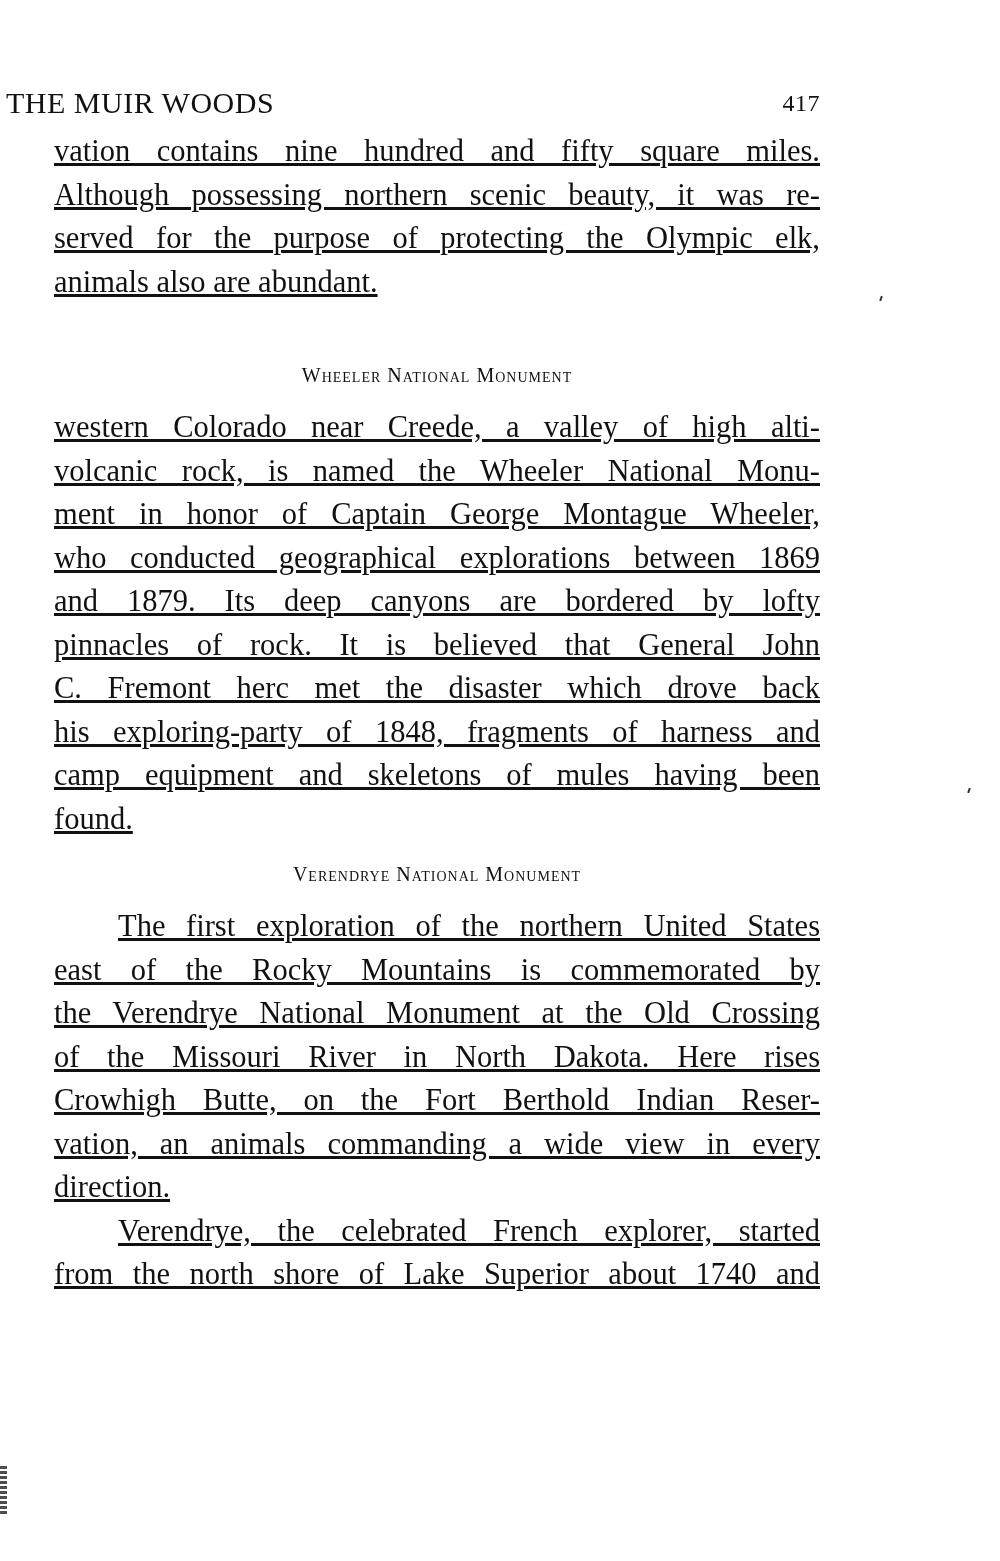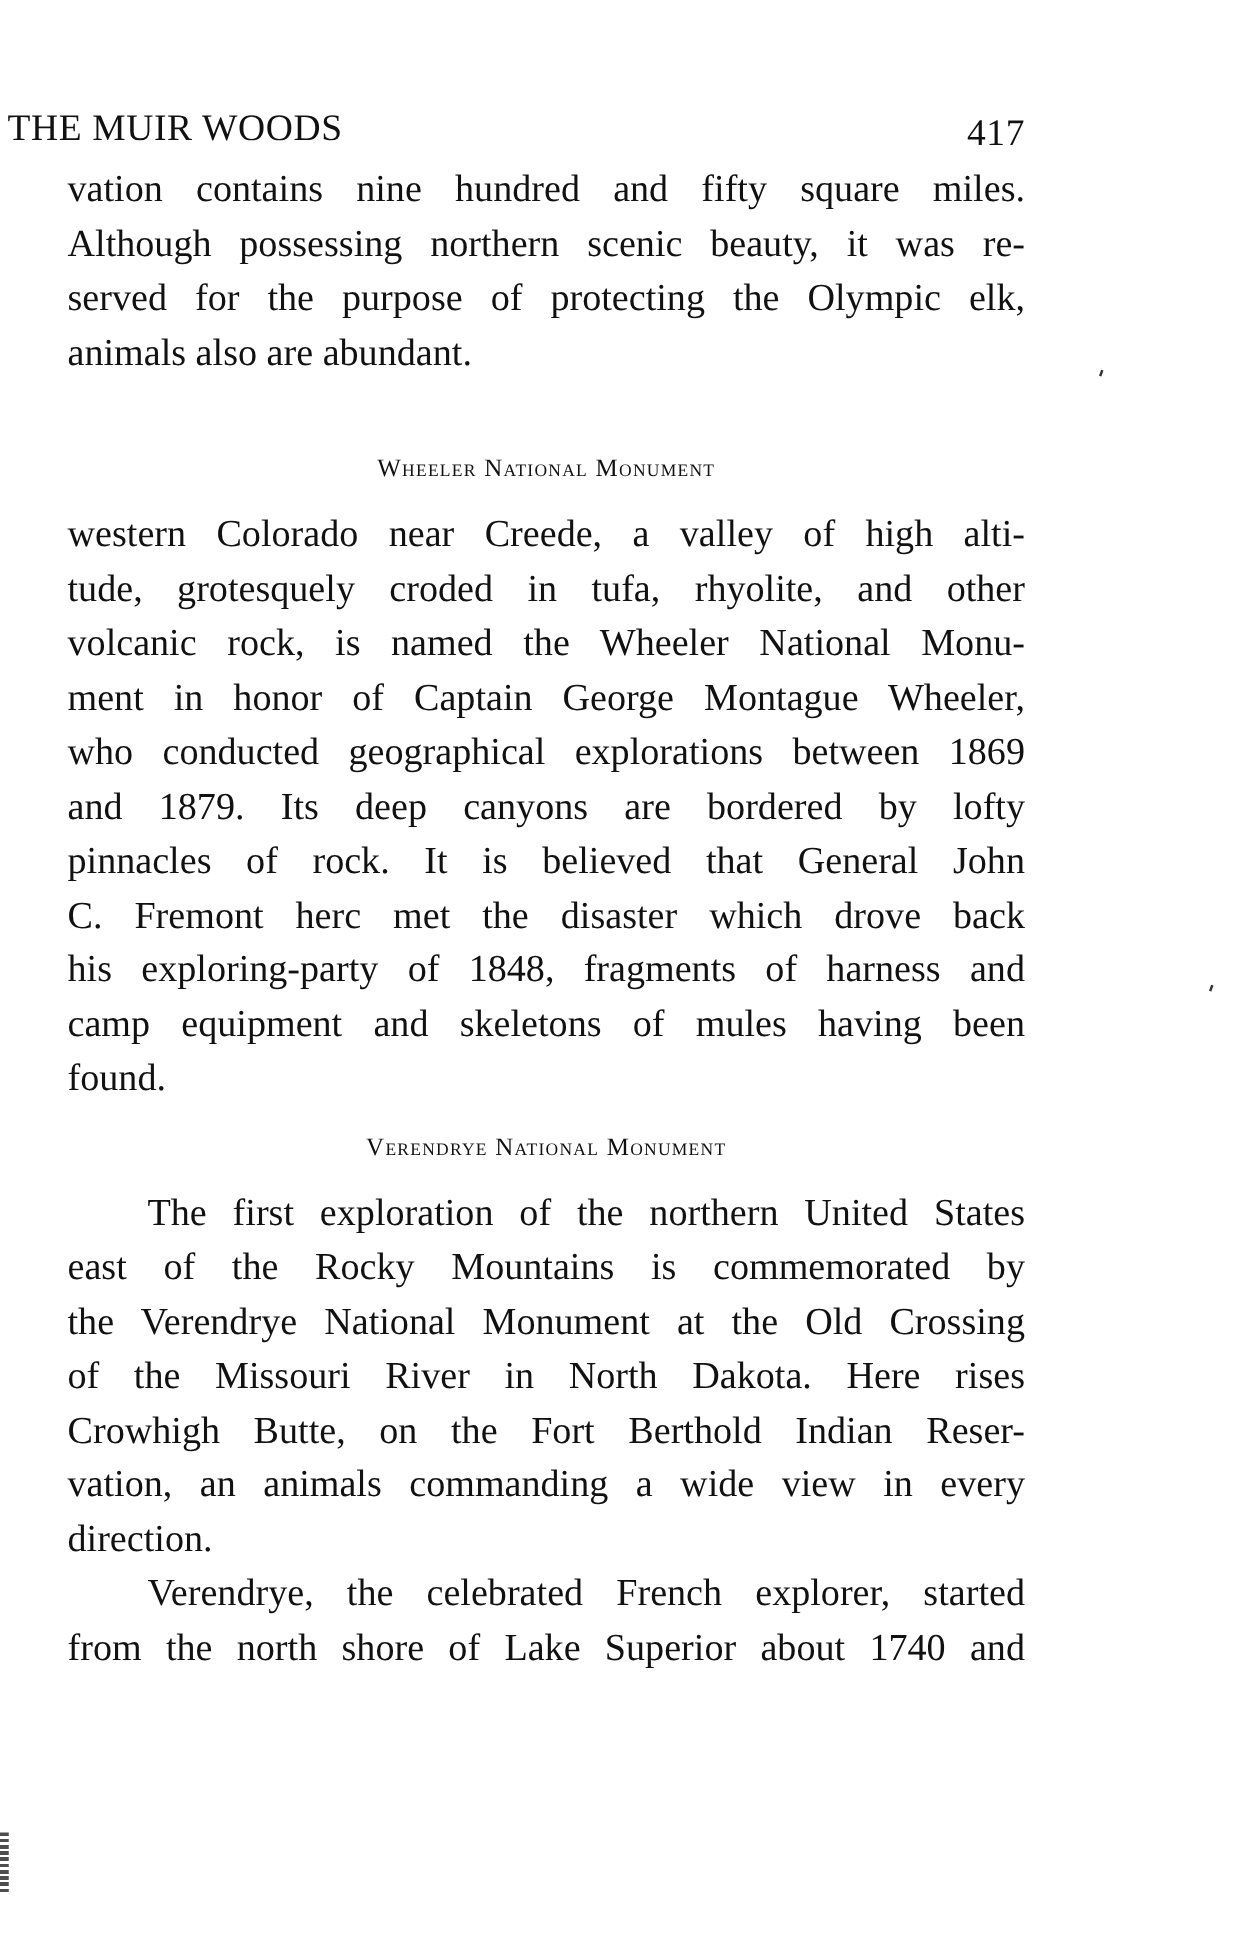--- a/index.html
+++ b/index.html
@@ -31,30 +31,31 @@
       position: absolute;
       left: 0;
       width: 766px;
       top: 0;
       margin-left: -48px;
     }
     .page-number {
       position: absolute;
       right: 0;
       top: 4px;
-      font-size: 30px;
+      font-size: 24px;
     }
     .line {
       font-size: 30.5px;
       line-height: 43.5px;
       height: 43.5px;
       text-align: justify;
       text-align-last: justify;
       white-space: nowrap;
       width: 766px;
+      text-decoration: underline;
     }
     .line.last {
       text-align-last: left;
     }
     .line.indent {
       padding-left: 64px;
       width: 702px;
     }
     .section-head {
       font-size: 20px;
@@ -100,21 +101,20 @@
     <div class="line last">animals also are abundant.</div>
   </div>
 
   <div class="gap-2"></div>
 
   <div>
     <div class="section-head">Wheeler National Monument</div>
     <div class="gap-3"></div>
     <div>
       <div class="line">western Colorado near Creede, a valley of high alti-</div>
-      <div class="line">tude, grotesquely croded in tufa, rhyolite, and other</div>
       <div class="line">volcanic rock, is named the Wheeler National Monu-</div>
       <div class="line">ment in honor of Captain George Montague Wheeler,</div>
       <div class="line">who conducted geographical explorations between 1869</div>
       <div class="line">and 1879.  Its deep canyons are bordered by lofty</div>
       <div class="line">pinnacles of rock.  It is believed that General John</div>
       <div class="line">C. Fremont herc met the disaster which drove back</div>
       <div class="line">his exploring-party of 1848, fragments of harness and</div>
       <div class="line">camp equipment and skeletons of mules having been</div>
       <div class="line last">found.</div>
     </div>

